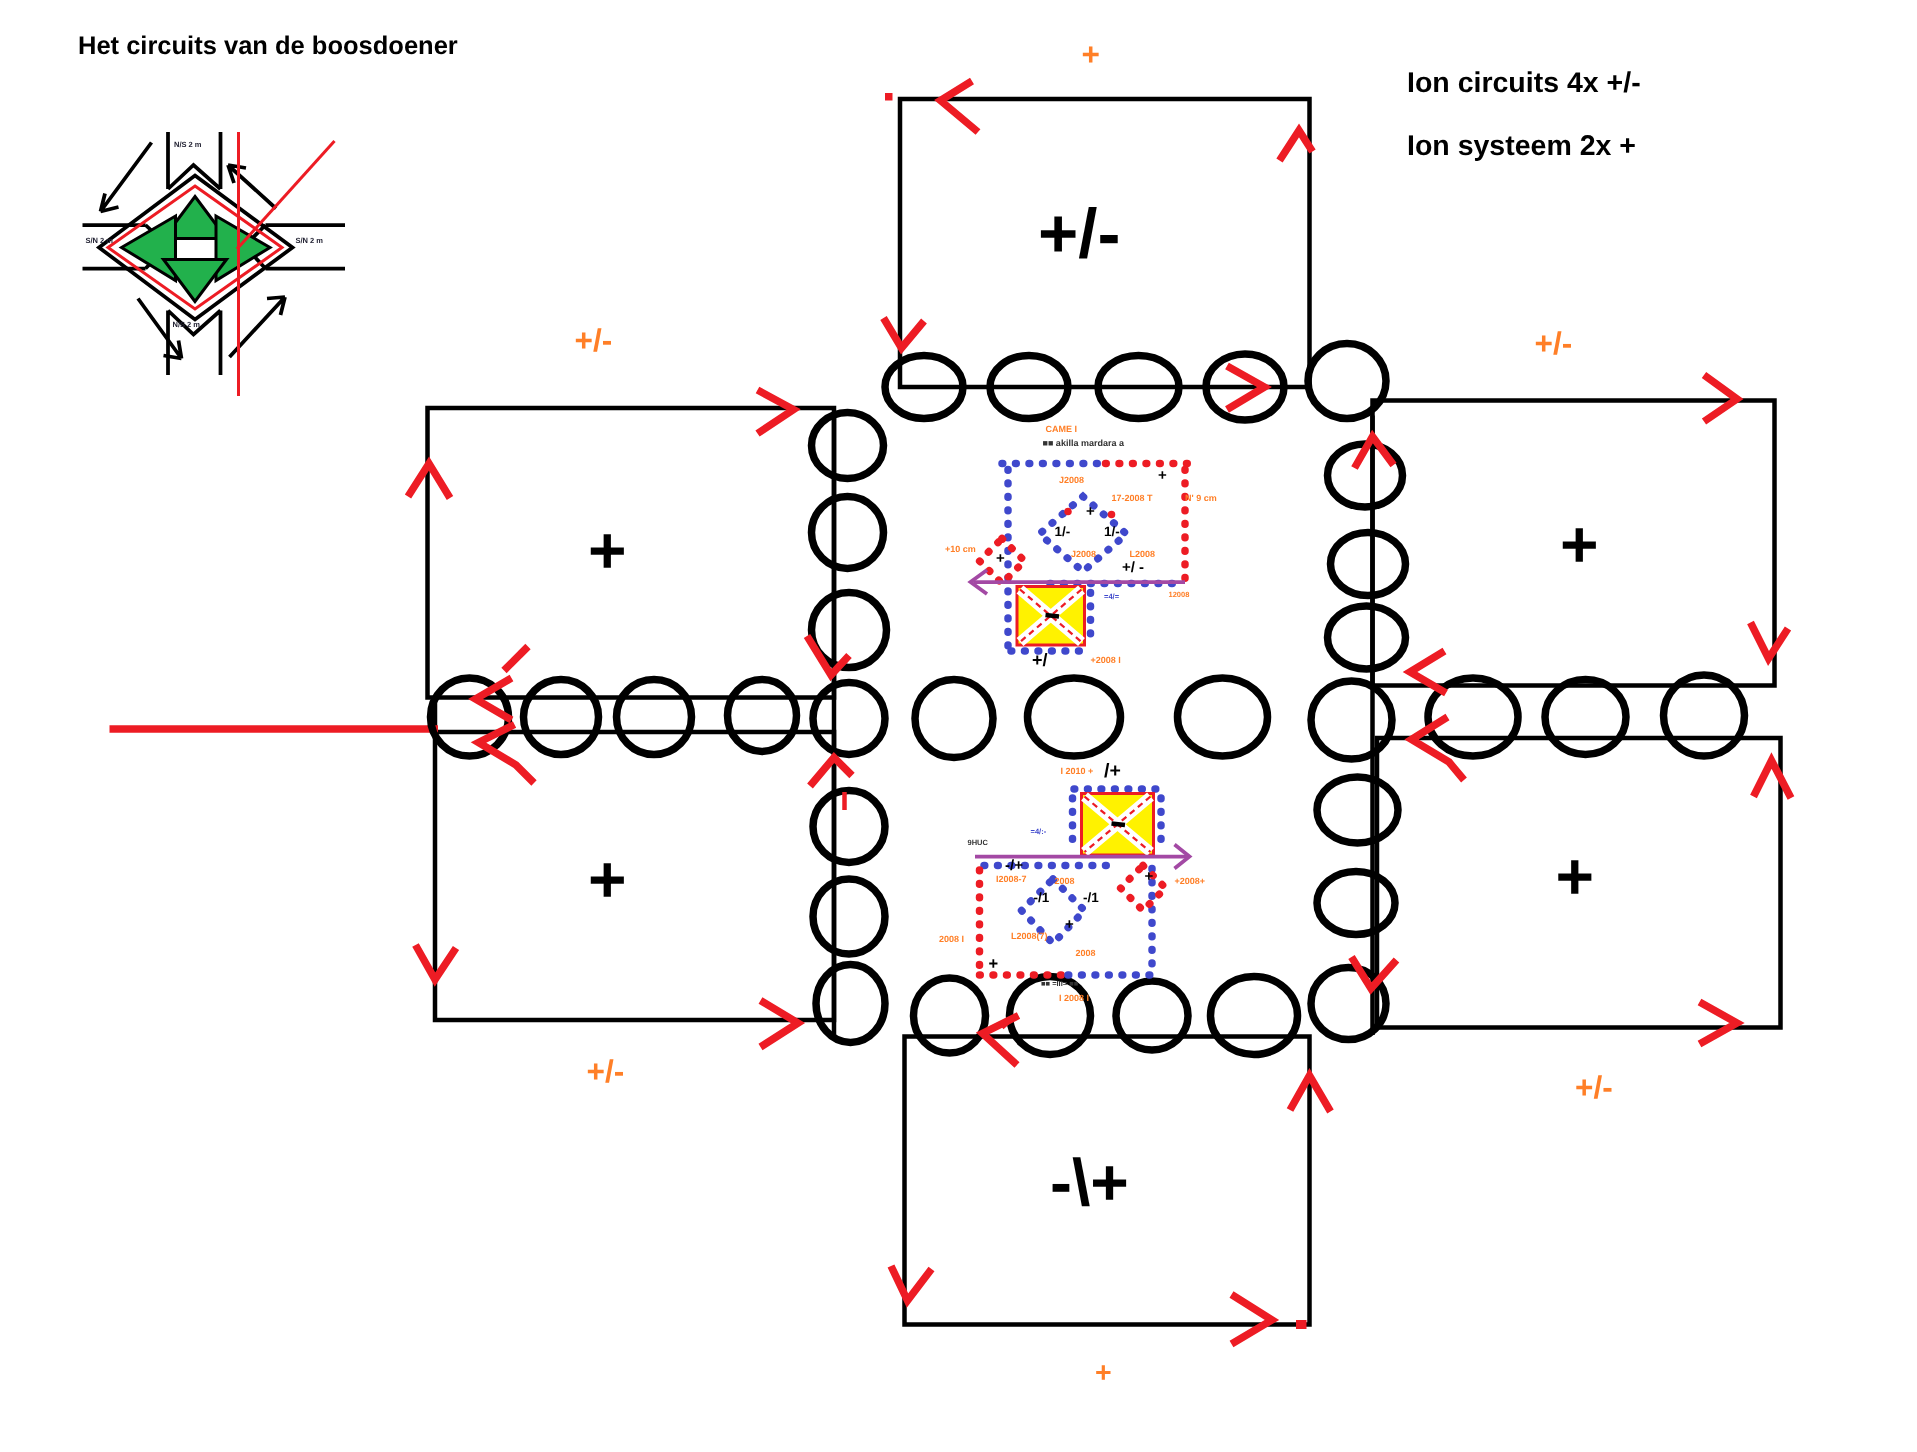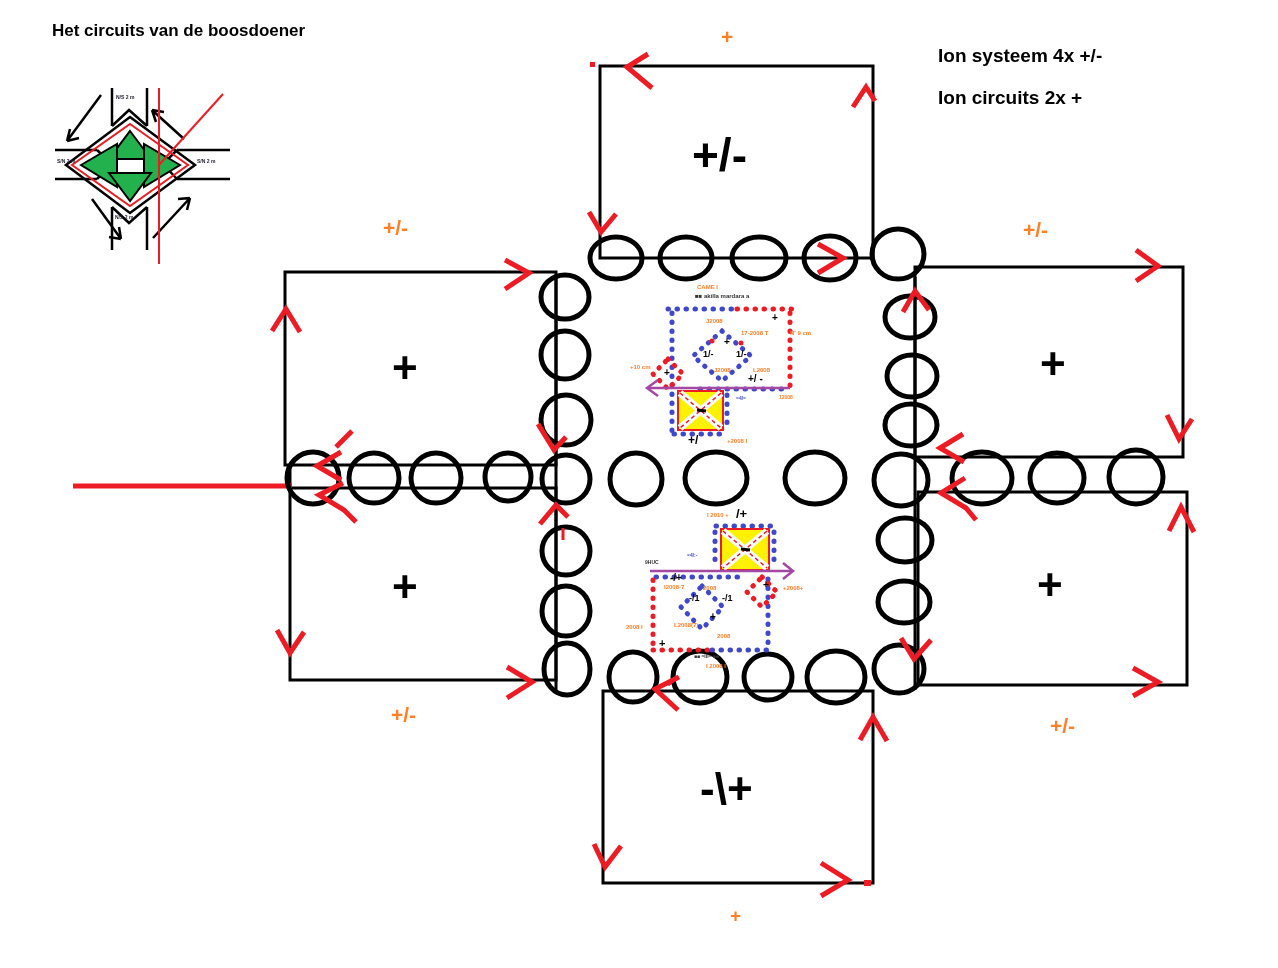--- a/index.html
+++ b/index.html
@@ -178,22 +178,22 @@
     <path class="dotr" d="M653 580 V648"></path>
     <path class="dotr" d="M653 650 H712"></path>
     <path class="dotb" d="M712 650 H770"></path>
     <path class="dotb" d="M768 579 V648"></path>
     <path class="dotb" d="M702 586 L723 607 L702 629 L681 607 Z"></path>
     <path class="dotr" d="M762 577 L777 592 L762 607 L747 592 Z"></path>
   </g>
 </svg>
 
 <span class="lbl" style="left:52px;top:22px;font-size:17px;">Het circuits van de boosdoener</span>
-<span class="lbl" style="left:938px;top:46px;font-size:19px;">Ion systeem 4x +/-</span>
-<span class="lbl" style="left:938px;top:88px;font-size:19px;">Ion circuits 2x +</span>
+<span class="lbl" style="left:938px;top:46px;font-size:19px;">Ion circuits 4x +/-</span>
+<span class="lbl" style="left:938px;top:88px;font-size:19px;">Ion systeem 2x +</span>
 
 <span class="lbl" style="left:692px;top:132px;font-size:46px;">+/-</span>
 <span class="lbl" style="left:392px;top:346px;font-size:44px;">+</span>
 <span class="lbl" style="left:392px;top:565px;font-size:44px;">+</span>
 <span class="lbl" style="left:1040px;top:342px;font-size:44px;">+</span>
 <span class="lbl" style="left:1037px;top:563px;font-size:44px;">+</span>
 <span class="lbl" style="left:700px;top:767px;font-size:44px;">-\+</span>
 
 <span class="lbl o" style="left:721px;top:26px;font-size:21px;">+</span>
 <span class="lbl o" style="left:383px;top:217px;font-size:21px;">+/-</span>

